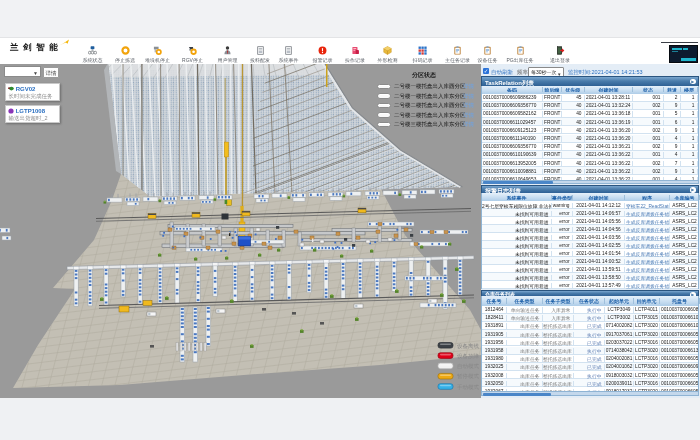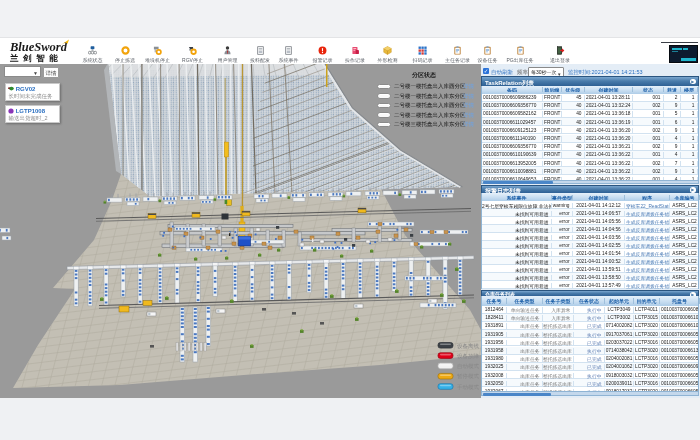--- a/index.html
+++ b/index.html
@@ -2,21 +2,20 @@
 <html><head><meta charset="utf-8"><style>
 *{margin:0;padding:0;box-sizing:border-box;}
 html,body{width:700px;height:440px;overflow:hidden;font-family:"Liberation Sans",sans-serif;}
 body{position:relative;background:#f1f2f4;}
 .abs{position:absolute;}
 </style></head>
 <body>
 <div class="abs" style="left:0;top:0;width:700px;height:37px;background:#f1f2f4;"></div>
 <div class="abs" style="left:0;top:37px;width:700px;height:27px;background:#fff;border-top:1px solid #e3e4e6;"></div>
 <div class="abs" style="left:10px;top:42px;width:120px;height:22px;">
-    <div style="font-family:'Liberation Serif',serif;font-style:italic;font-weight:bold;font-size:12.5px;color:#1a1a1a;line-height:11px;">BlueSword</div>
     <div style="font-weight:bold;font-size:8.5px;color:#111;letter-spacing:4.6px;line-height:7px;margin-top:1.5px;">兰剑智能</div>
     <svg class="abs" style="left:46px;top:-3px;" width="14" height="9" viewBox="0 0 14 9">
       <path d="M1 7.5 C5.5 5.5 9 3.5 13 0.5 L11.6 4.8 L9.8 3.4 Z" fill="#f5b70a"></path>
     </svg>
   </div>
 <div class="abs" style="left:88.0px;top:45.5px;width:9px;height:9px;line-height:0;"><svg width="9" height="9" viewBox="0 0 10 10">
       <rect x="2.9" y="0.4" width="4.2" height="3.1" rx="0.6" fill="#1f5e9e"></rect>
       <path d="M5 3.5 L5 5.2 M5 4.6 L2 6.6 M5 4.6 L8 6.6" stroke="#8a8f94" stroke-width="0.6" fill="none"></path>
       <circle cx="1.9" cy="7.4" r="1.5" fill="#fff" stroke="#6a6f74" stroke-width="0.8"></circle>
       <circle cx="5" cy="7.4" r="1.5" fill="#fff" stroke="#6a6f74" stroke-width="0.8"></circle>

